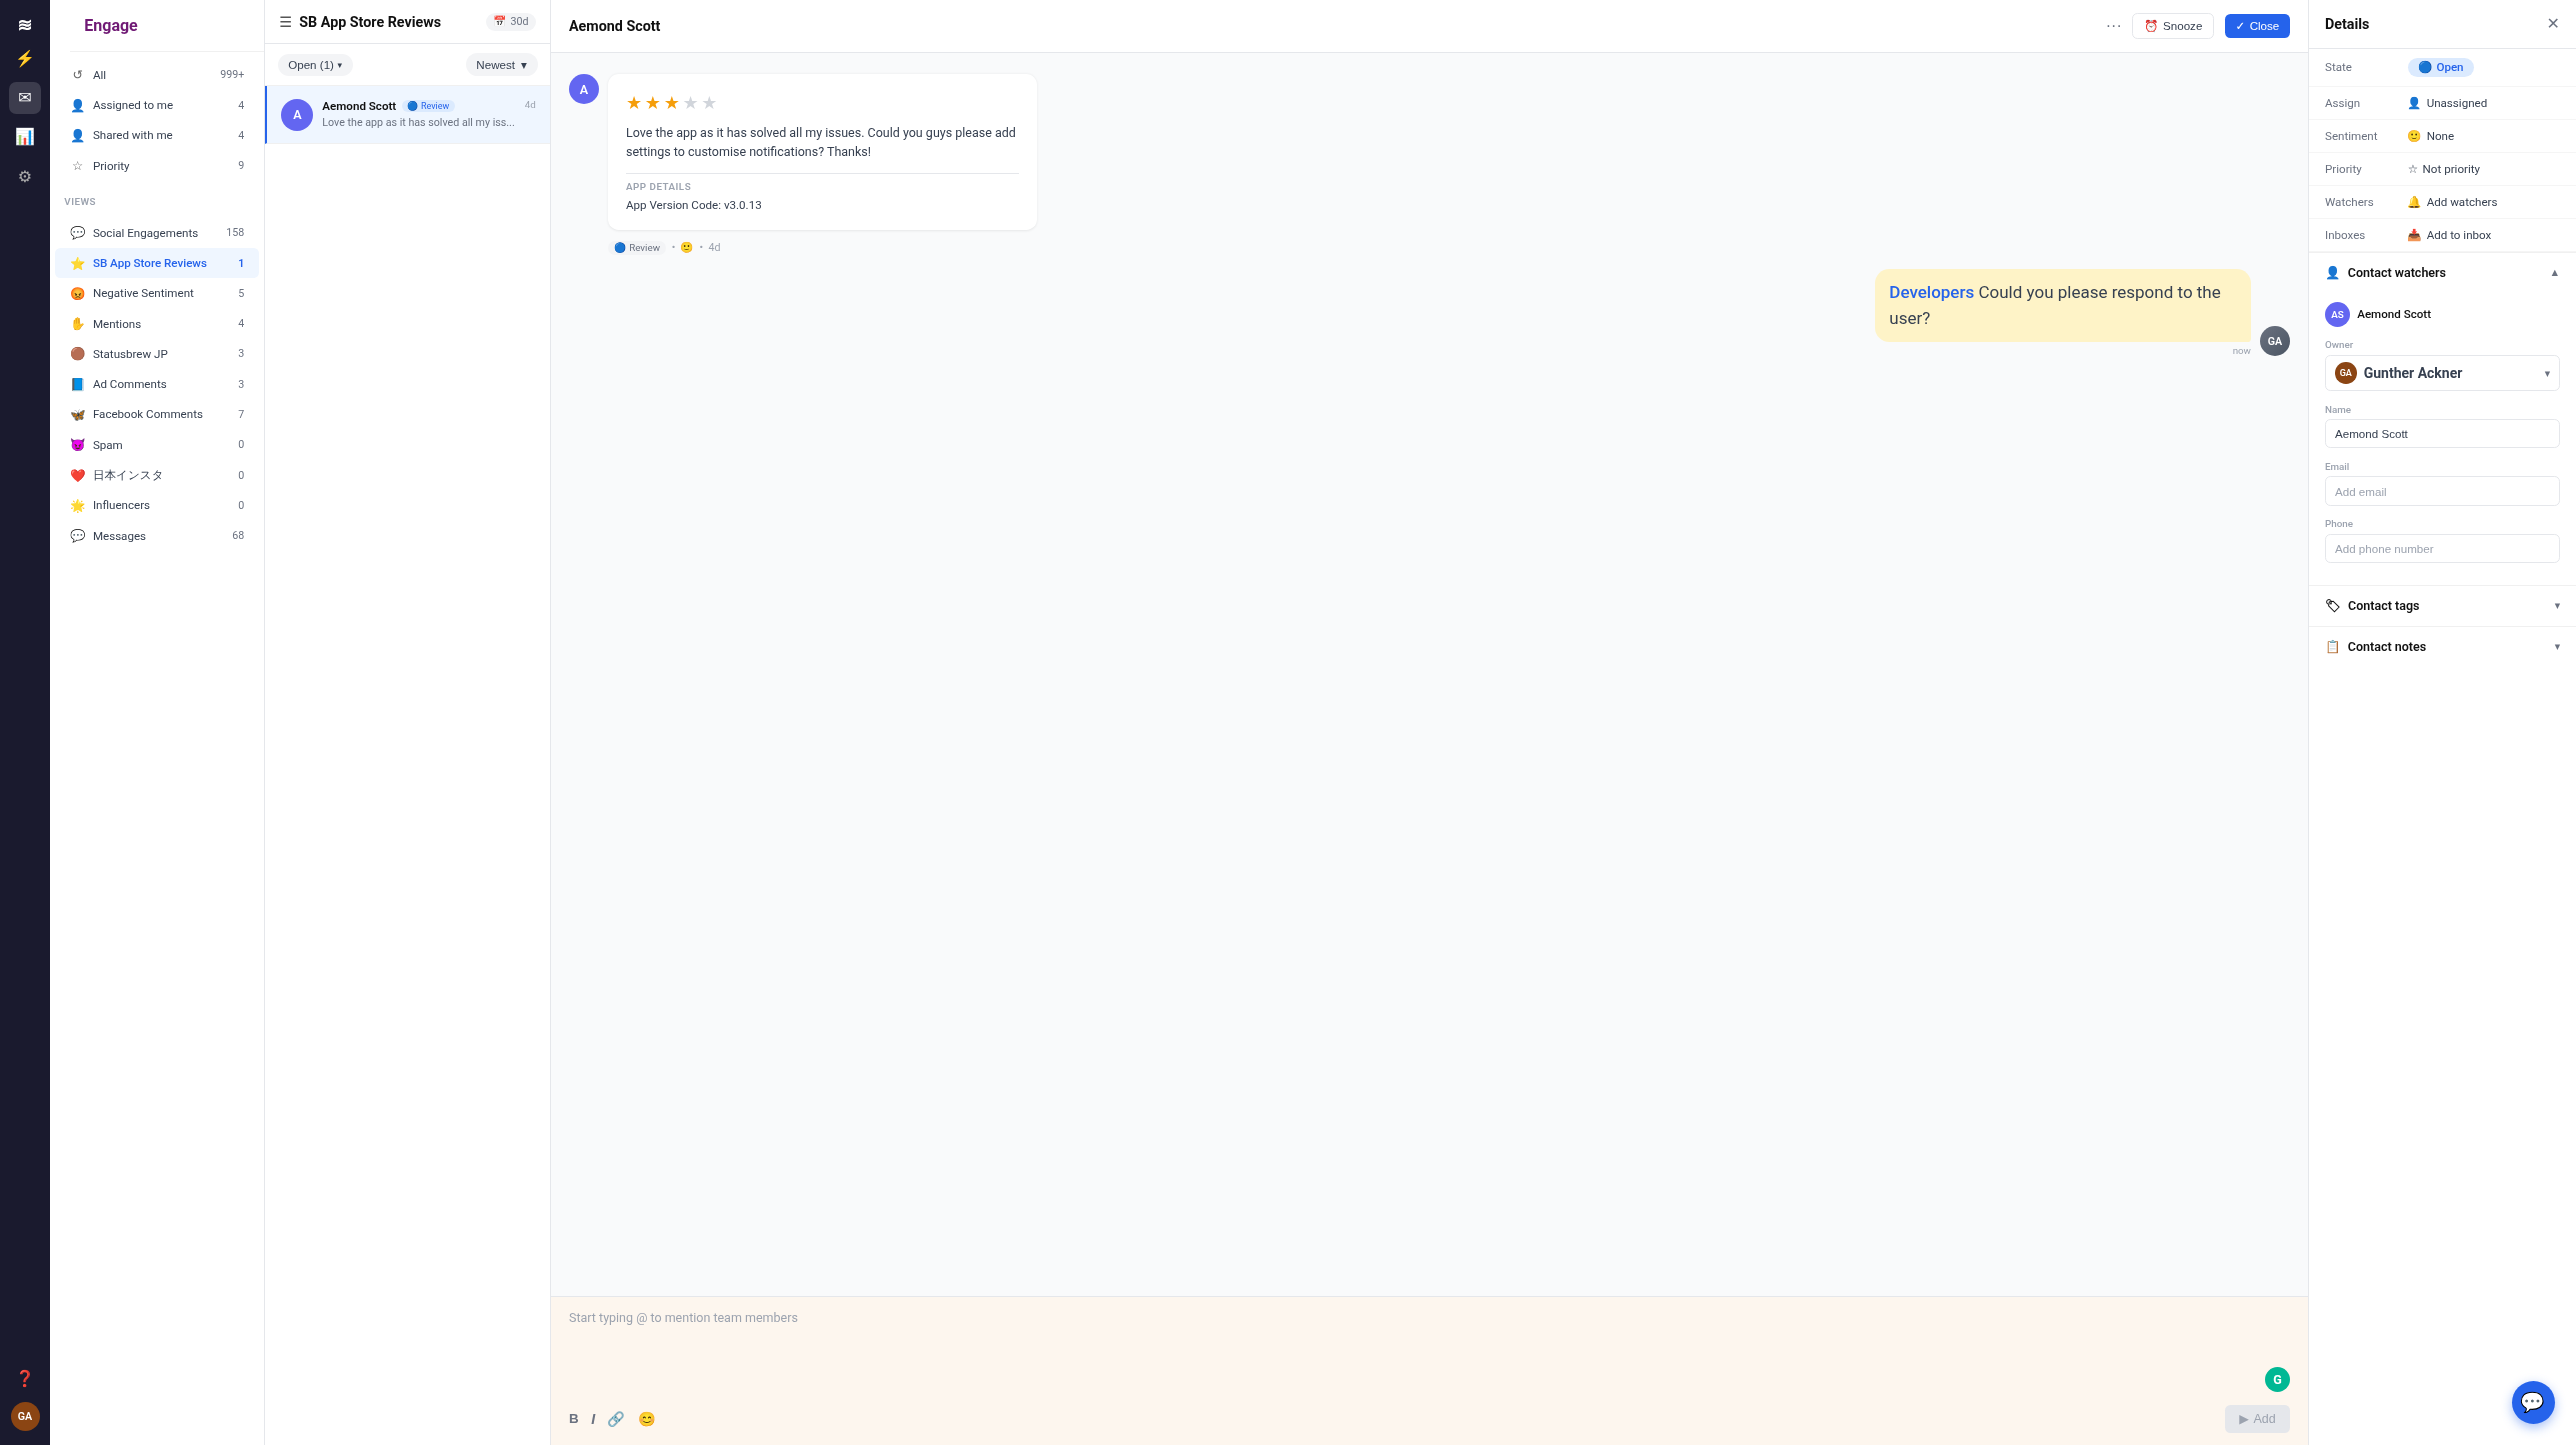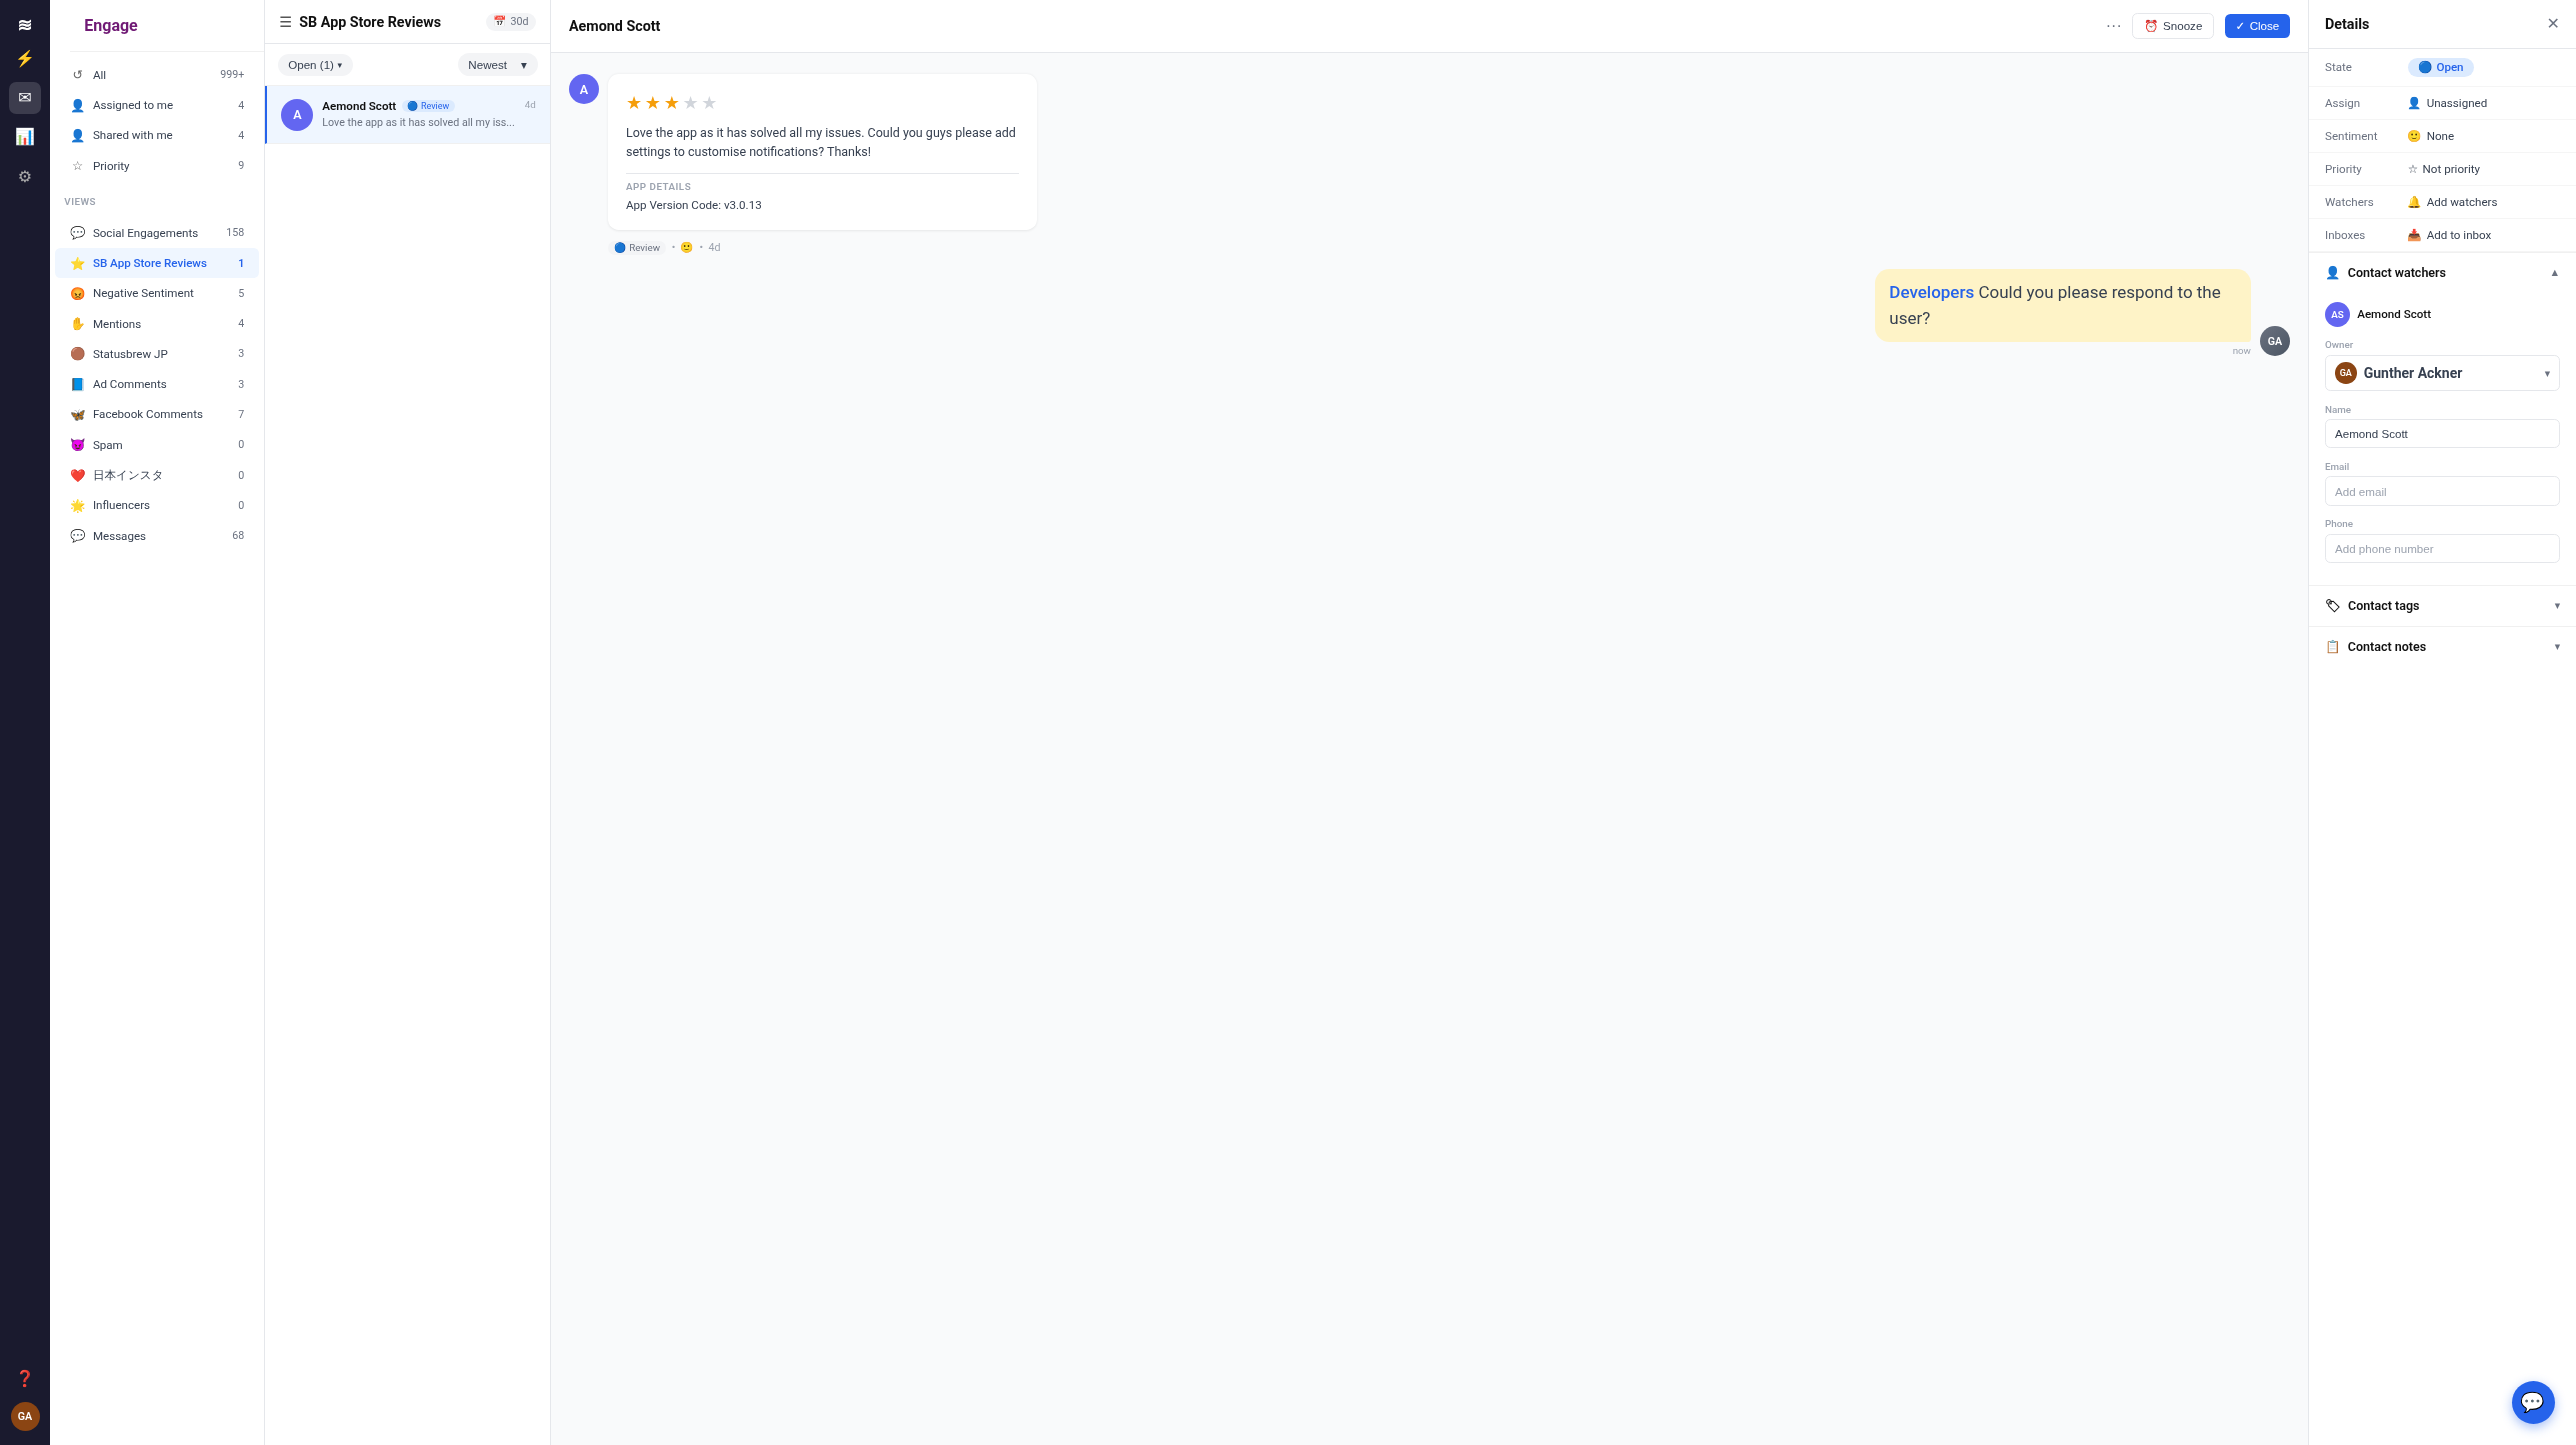--- a/index.html
+++ b/index.html
@@ -27,21 +27,21 @@
 
     
     .conv-list { width: 286px; background: #fff; border-right: 0.9px solid #e5e7eb; display: flex; flex-direction: column; flex-shrink: 0; }
     .conv-list-header { padding: 12.5px 14.3px; border-bottom: 0.9px solid #e5e7eb; display: flex; align-items: center; gap: 7.2px; }
     .conv-list-header .menu-icon { font-size: 14.3px; cursor: pointer; color: #555; }
     .conv-list-title { font-size: 14.3px; font-weight: 700; flex: 1; color: #111; }
     .conv-list-meta { font-size: 10.7px; color: #6b7280; display: flex; align-items: center; gap: 3.6px; background: #f3f4f6; padding: 2.7px 7.2px; border-radius: 10.7px; }
     .conv-filter-bar { padding: 9px 12.5px; display: flex; align-items: center; justify-content: space-between; border-bottom: 0.9px solid #f0f0f0; }
     .filter-btn { display: flex; align-items: center; gap: 3.6px; background: #f3f4f6; border: none; border-radius: 14.3px; padding: 4.5px 10.7px; font-size: 11.6px; cursor: pointer; color: #374151; }
     .filter-btn .chevron { font-size: 9px; }
-    .sort-btn { display: flex; align-items: center; gap: 14px; background: #f3f4f6; border: none; border-radius: 14.3px; padding: 4.5px 10.7px; font-size: 11.6px; cursor: pointer; color: #374151; }
+    .sort-btn { display: flex; align-items: center; gap: 6px; background: #f3f4f6; border: none; border-radius: 14.3px; padding: 4.5px 10.7px; font-size: 11.6px; cursor: pointer; color: #374151; }
     .conv-items { overflow-y: auto; flex: 1; }
     .conv-item { padding: 12.5px 14.3px; border-bottom: 0.9px solid #f0f0f0; cursor: pointer; display: flex; gap: 9px; align-items: flex-start; }
     .conv-item.active { background: #eff6ff; border-left: 2.7px solid #2563eb; }
     .conv-avatar { width: 32px; height: 32px; border-radius: 50%; background: #6366f1; display: flex; align-items: center; justify-content: center; color: #fff; font-size: 12.5px; font-weight: 600; flex-shrink: 0; }
     .conv-content { flex: 1; min-width: 0; }
     .conv-name-row { display: flex; align-items: center; gap: 5.4px; margin-bottom: 2.7px; }
     .conv-name { font-size: 11.6px; font-weight: 600; color: #111; }
     .conv-badge { font-size: 9px; background: #dbeafe; color: #2563eb; border-radius: 9px; padding: 0.9px 5.4px; display: flex; align-items: center; gap: 2.7px; }
     .conv-preview { font-size: 10.7px; color: #6b7280; white-space: nowrap; overflow: hidden; text-overflow: ellipsis; }
     .conv-time { font-size: 9.8px; color: #9ca3af; flex-shrink: 0; }
@@ -317,20 +317,39 @@
           <span class="mention">Developers</span><span> Could you please respond to the user?</span>
         </div>
         <div class="msg-time">now</div>
       </div>
       <div class="agent-avatar">
         <div style="width:100%;height:100%;background:linear-gradient(135deg,#6b7280,#4b5563);display:flex;align-items:center;justify-content:center;color:#fff;font-size:10.7px;font-weight:600;">GA</div>
       </div>
     </div>
   </div>
 
+  <div class="chat-composer">
+    <div class="composer-area" contenteditable="true" style="">
+      <span class="composer-placeholder">Start typing @ to mention team members</span>
+    </div>
+    <div style="display:flex;align-items:center;justify-content:flex-end;padding:3.6px 0;">
+      <div style="width:25px;height:25px;background:#00b894;border-radius:50%;display:flex;align-items:center;justify-content:center;color:#fff;font-size:12.5px;font-weight:700;">G</div>
+    </div>
+    <div class="composer-toolbar">
+      <button class="toolbar-icon" style="font-size:13.4px;font-weight:900;">B</button>
+      <button class="toolbar-icon" style="font-style:italic;">I</button>
+      <button class="toolbar-icon">🔗</button>
+      <button class="toolbar-icon">😊</button>
+      <div class="toolbar-spacer"></div>
+      <button class="send-btn">
+        <span style="color:#9ca3af;">▶</span>
+        <span>Add</span>
+      </button>
+    </div>
+  </div>
 </div>
 
 <div class="details-panel">
   <div class="details-header">
     <span class="details-title">Details</span>
     <button class="close-icon-btn">✕</button>
   </div>
 
   <div class="details-row">
     <span class="details-label">State</span>

